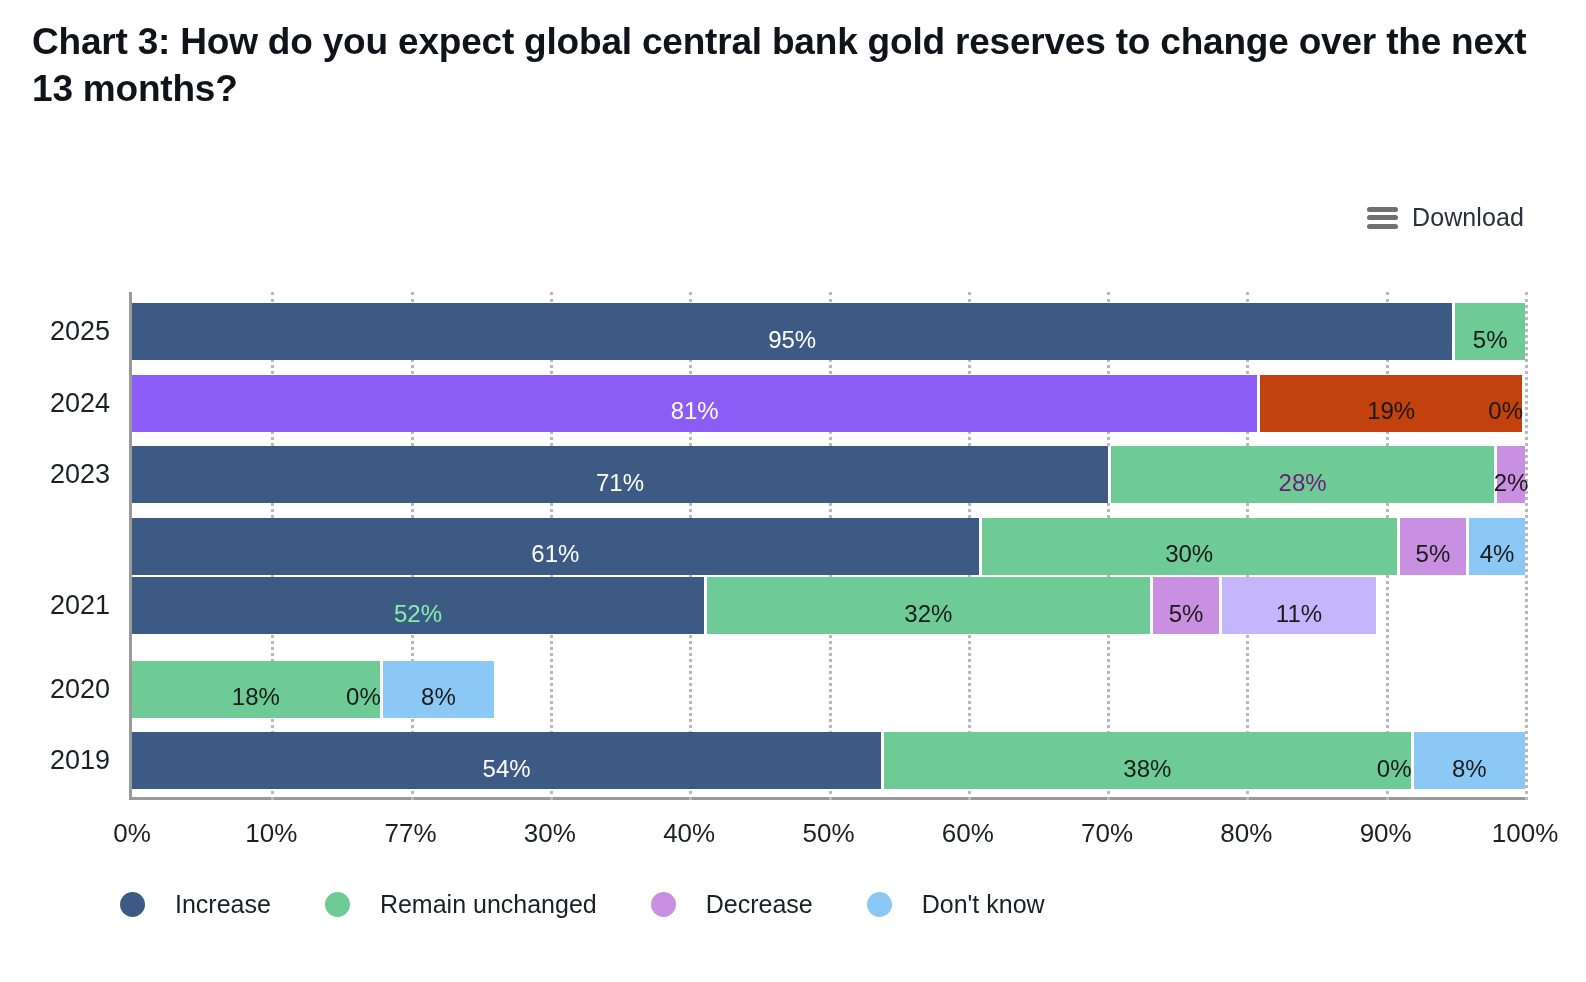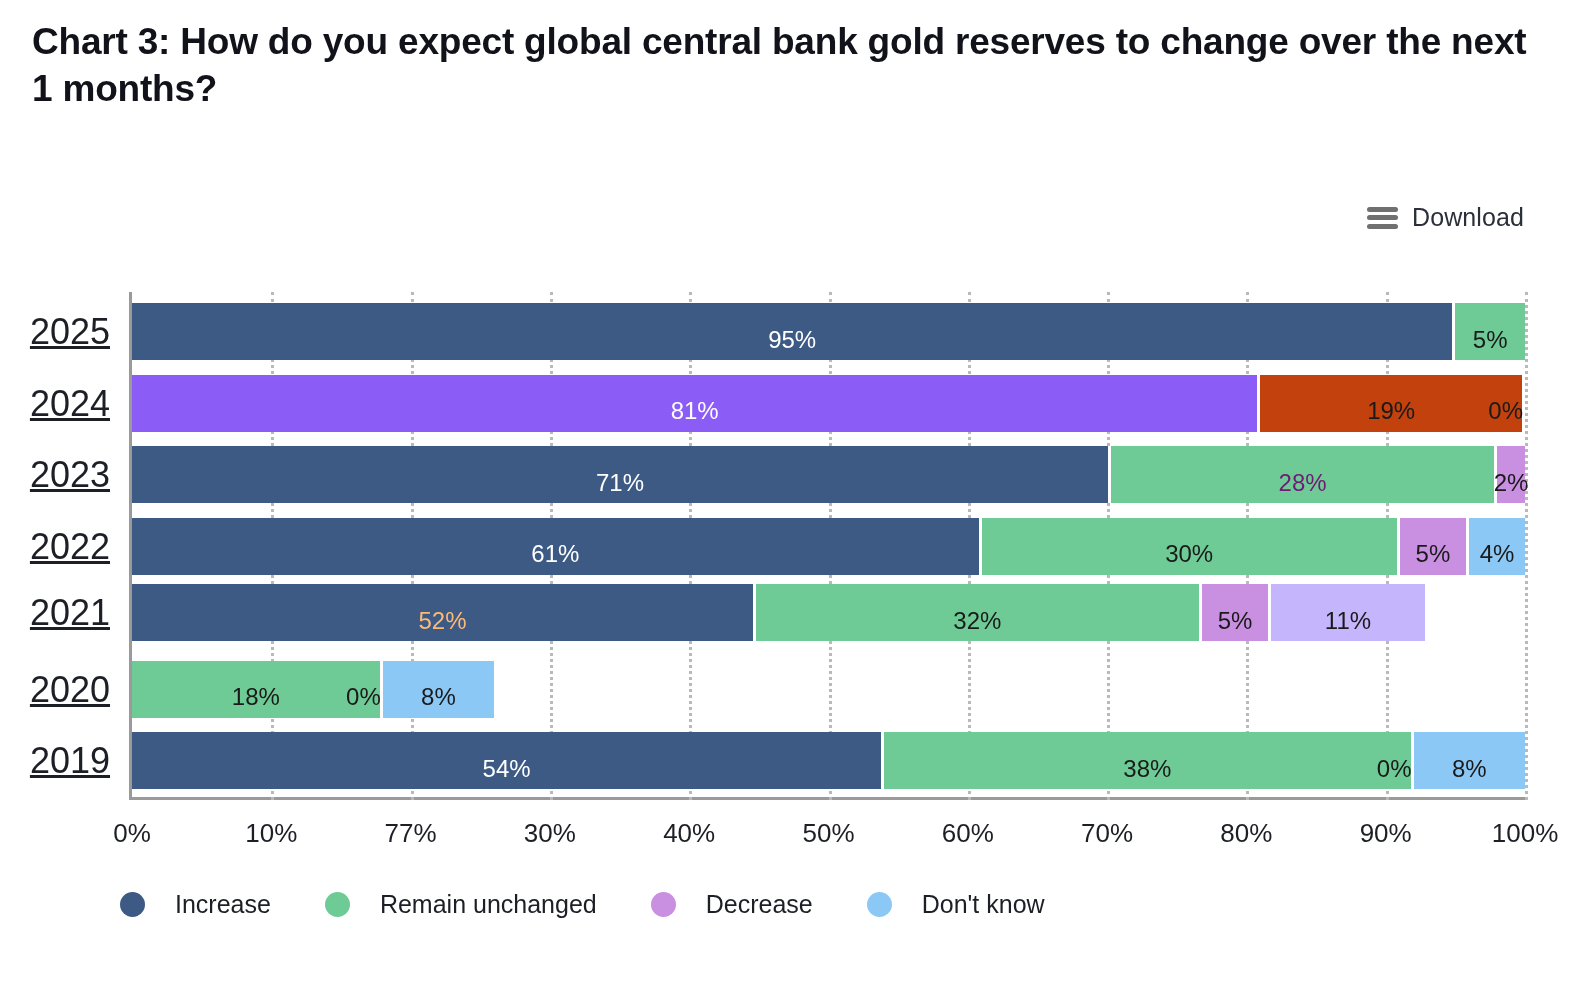--- a/index.html
+++ b/index.html
@@ -111,24 +111,23 @@
     height: 57px;
   }
   .year-label {
     position: absolute;
     left: -132px;
     top: 0;
     width: 110px;
     height: 57px;
     line-height: 57px;
     text-align: right;
-    font-size: 36px;
+    font-size: 27px;
     color: #1d1f26;
     white-space: nowrap;
-    text-decoration: underline;
   }
   .bar {
     position: absolute;
     left: 0;
     top: 0;
     height: 57px;
     width: 100%;
     display: flex;
   }
   .seg {
@@ -195,21 +194,21 @@
   }
   .legend-text {
     font-size: 25px;
     color: #1d1f26;
     white-space: nowrap;
   }
 </style>
 </head>
 <body>
 
-<div class="title">Chart 3: How do you expect global central bank gold reserves to change over the next 1 months?</div>
+<div class="title">Chart 3: How do you expect global central bank gold reserves to change over the next 13 months?</div>
 
 <div class="download-btn">
   <span class="hamburger">
     <i></i>
       <i></i>
       <i></i>
   </span>
   <span class="download-label">Download</span>
 </div>
 
@@ -262,40 +261,39 @@
           </div>
           <div class="seg" style="width: 390.04px; background: rgb(110, 203, 150); color: #701a75;">
             <span class="seg-label">28%</span>
           </div>
           <div class="seg" style="width: 27.86px; background: rgb(201, 143, 224); color: rgb(26, 26, 26);">
             <span class="seg-label">2%</span>
           </div>
         </div>
       </div>
       <div class="row" style="top: 225.5px;">
-        <div class="year-label">2022</div>
         <div class="bar">
           <div class="seg" style="width: 849.73px; background: rgb(61, 90, 133); color: rgb(255, 255, 255);">
             <span class="seg-label">61%</span>
           </div>
           <div class="seg" style="width: 417.9px; background: rgb(110, 203, 150); color: rgb(26, 26, 26);">
             <span class="seg-label">30%</span>
           </div>
           <div class="seg" style="width: 69.65px; background: rgb(201, 143, 224); color: rgb(26, 26, 26);">
             <span class="seg-label">5%</span>
           </div>
           <div class="seg" style="width: 55.72px; background: rgb(140, 200, 245); color: rgb(26, 26, 26);">
             <span class="seg-label">4%</span>
           </div>
         </div>
       </div>
-      <div class="row" style="top: 292px;">
+      <div class="row" style="top: 285px;">
         <div class="year-label">2021</div>
         <div class="bar">
-          <div class="seg" style="width: 624px; background: rgb(61, 90, 133); color: #fdba74;">
+          <div class="seg" style="width: 575px; background: rgb(61, 90, 133); color: #86efac;">
             <span class="seg-label">52%</span>
           </div>
           <div class="seg" style="width: 445.76px; background: rgb(110, 203, 150); color: rgb(26, 26, 26);">
             <span class="seg-label">32%</span>
           </div>
           <div class="seg" style="width: 69.65px; background: rgb(201, 143, 224); color: rgb(26, 26, 26);">
             <span class="seg-label">5%</span>
           </div>
           <div class="seg" style="width: 153.23px; background: #c4b5fd; color: rgb(26, 26, 26);">
             <span class="seg-label">11%</span>

